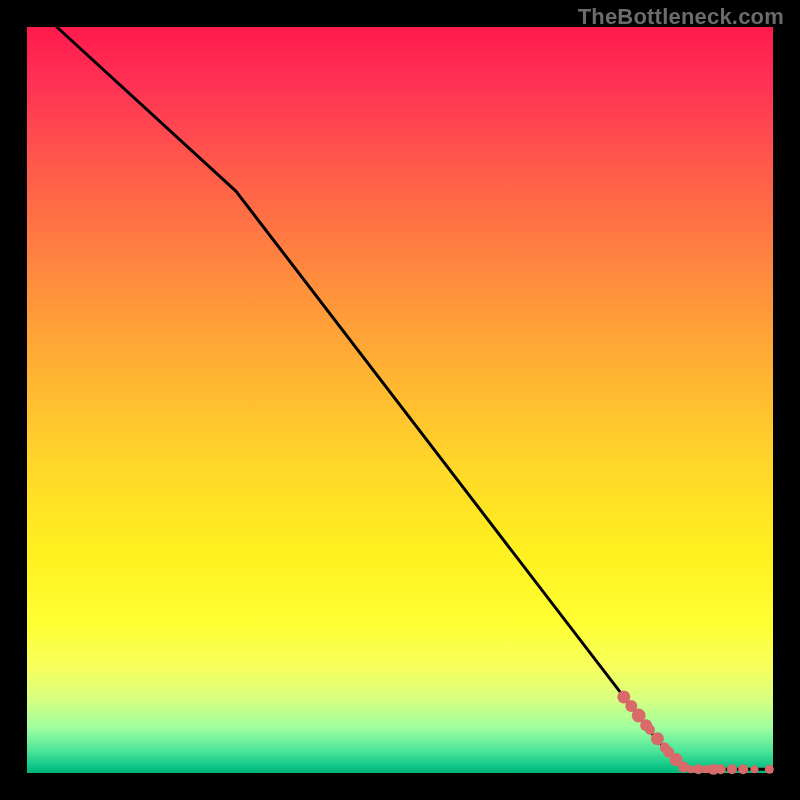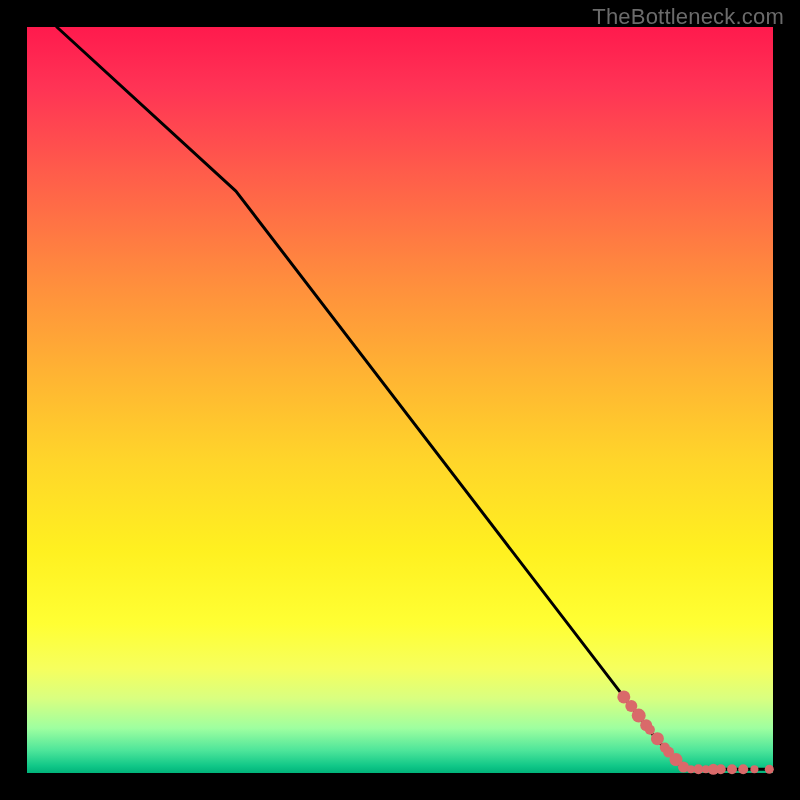--- a/index.html
+++ b/index.html
@@ -42,21 +42,21 @@
       #12c888 99%,
       #00b37a 100%
     );
   }
   .watermark {
     position: absolute;
     top: 4px;
     right: 16px;
     color: #6b6b6b;
     font-size: 22px;
-    font-weight: 400;
+    font-weight: 700;
     letter-spacing: 0.2px;
     user-select: none;
   }
   svg.overlay {
     position: absolute;
     left: 27px;
     top: 27px;
     width: 746px;
     height: 746px;
     overflow: visible;

